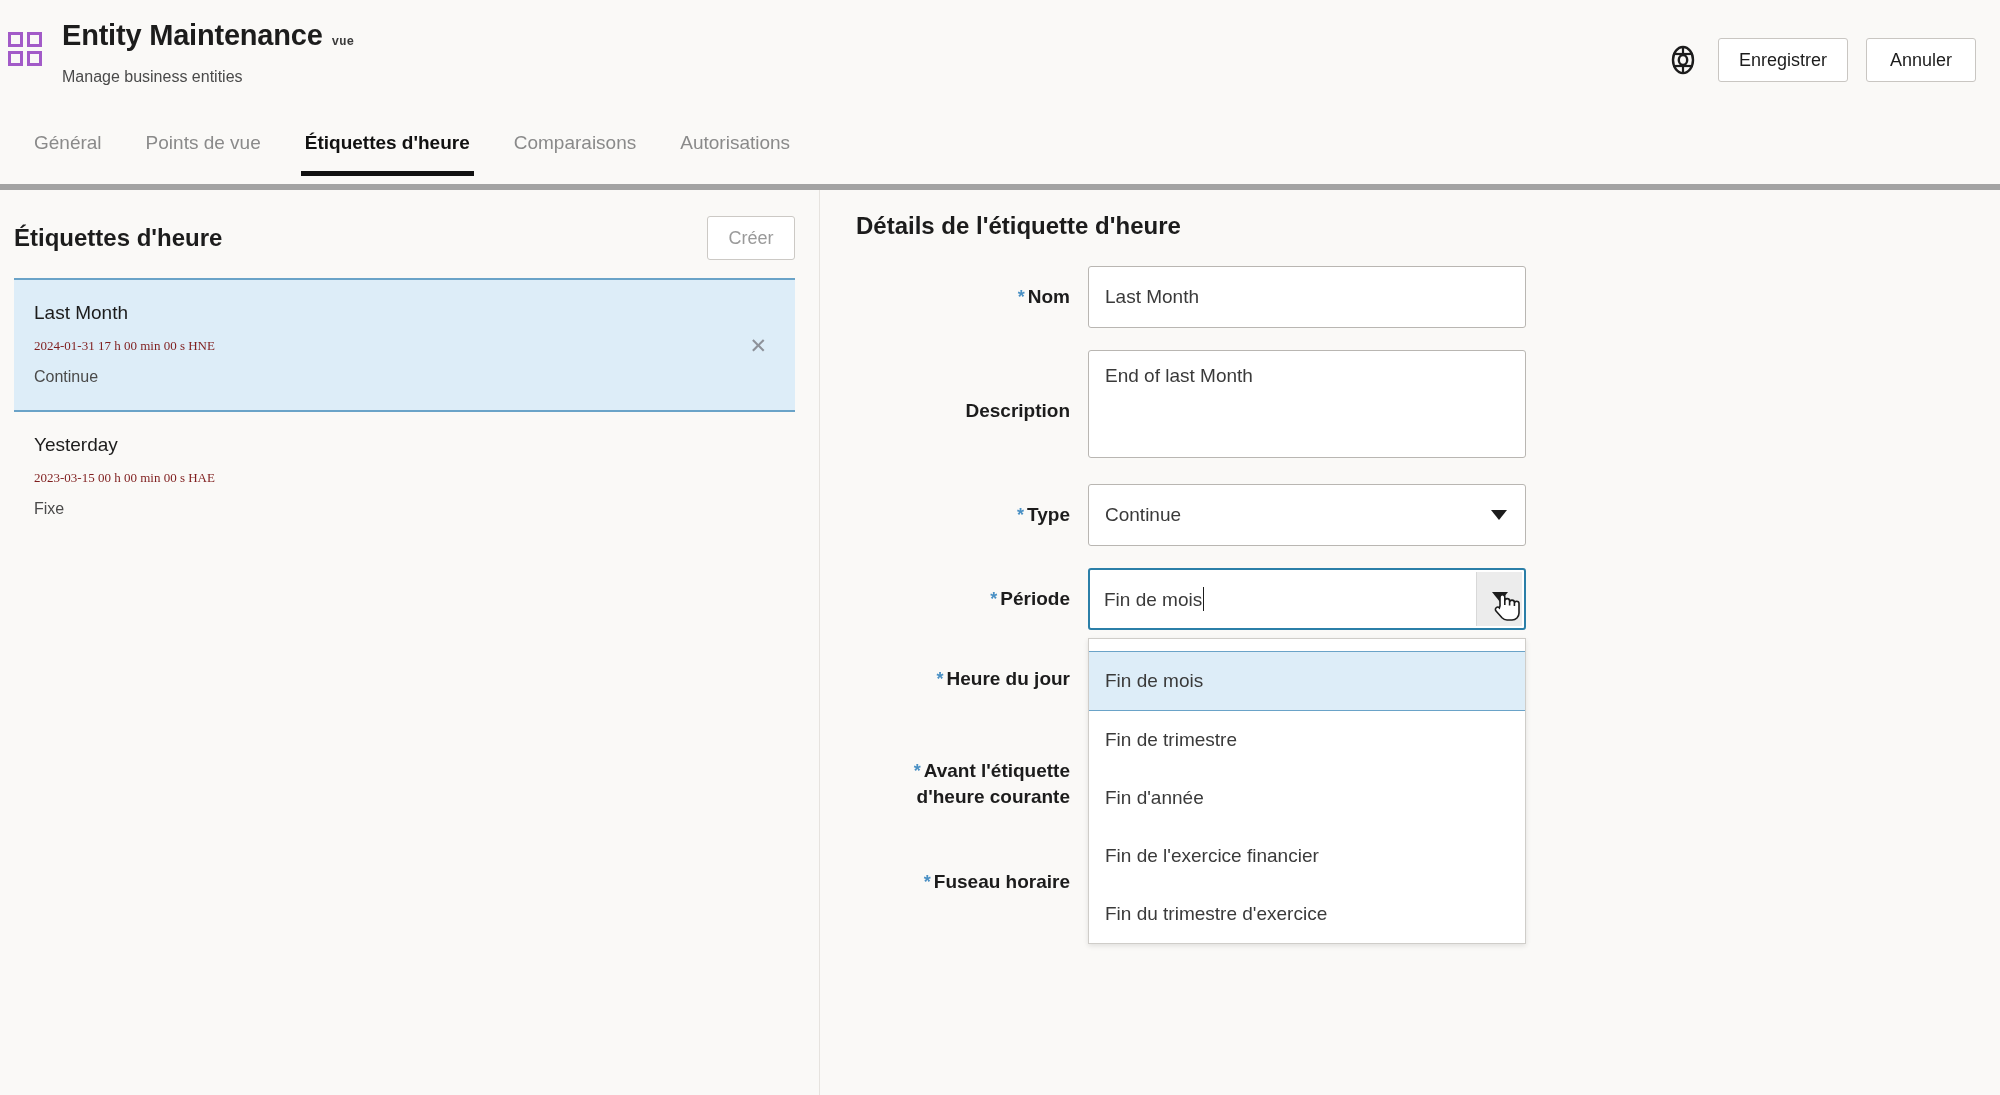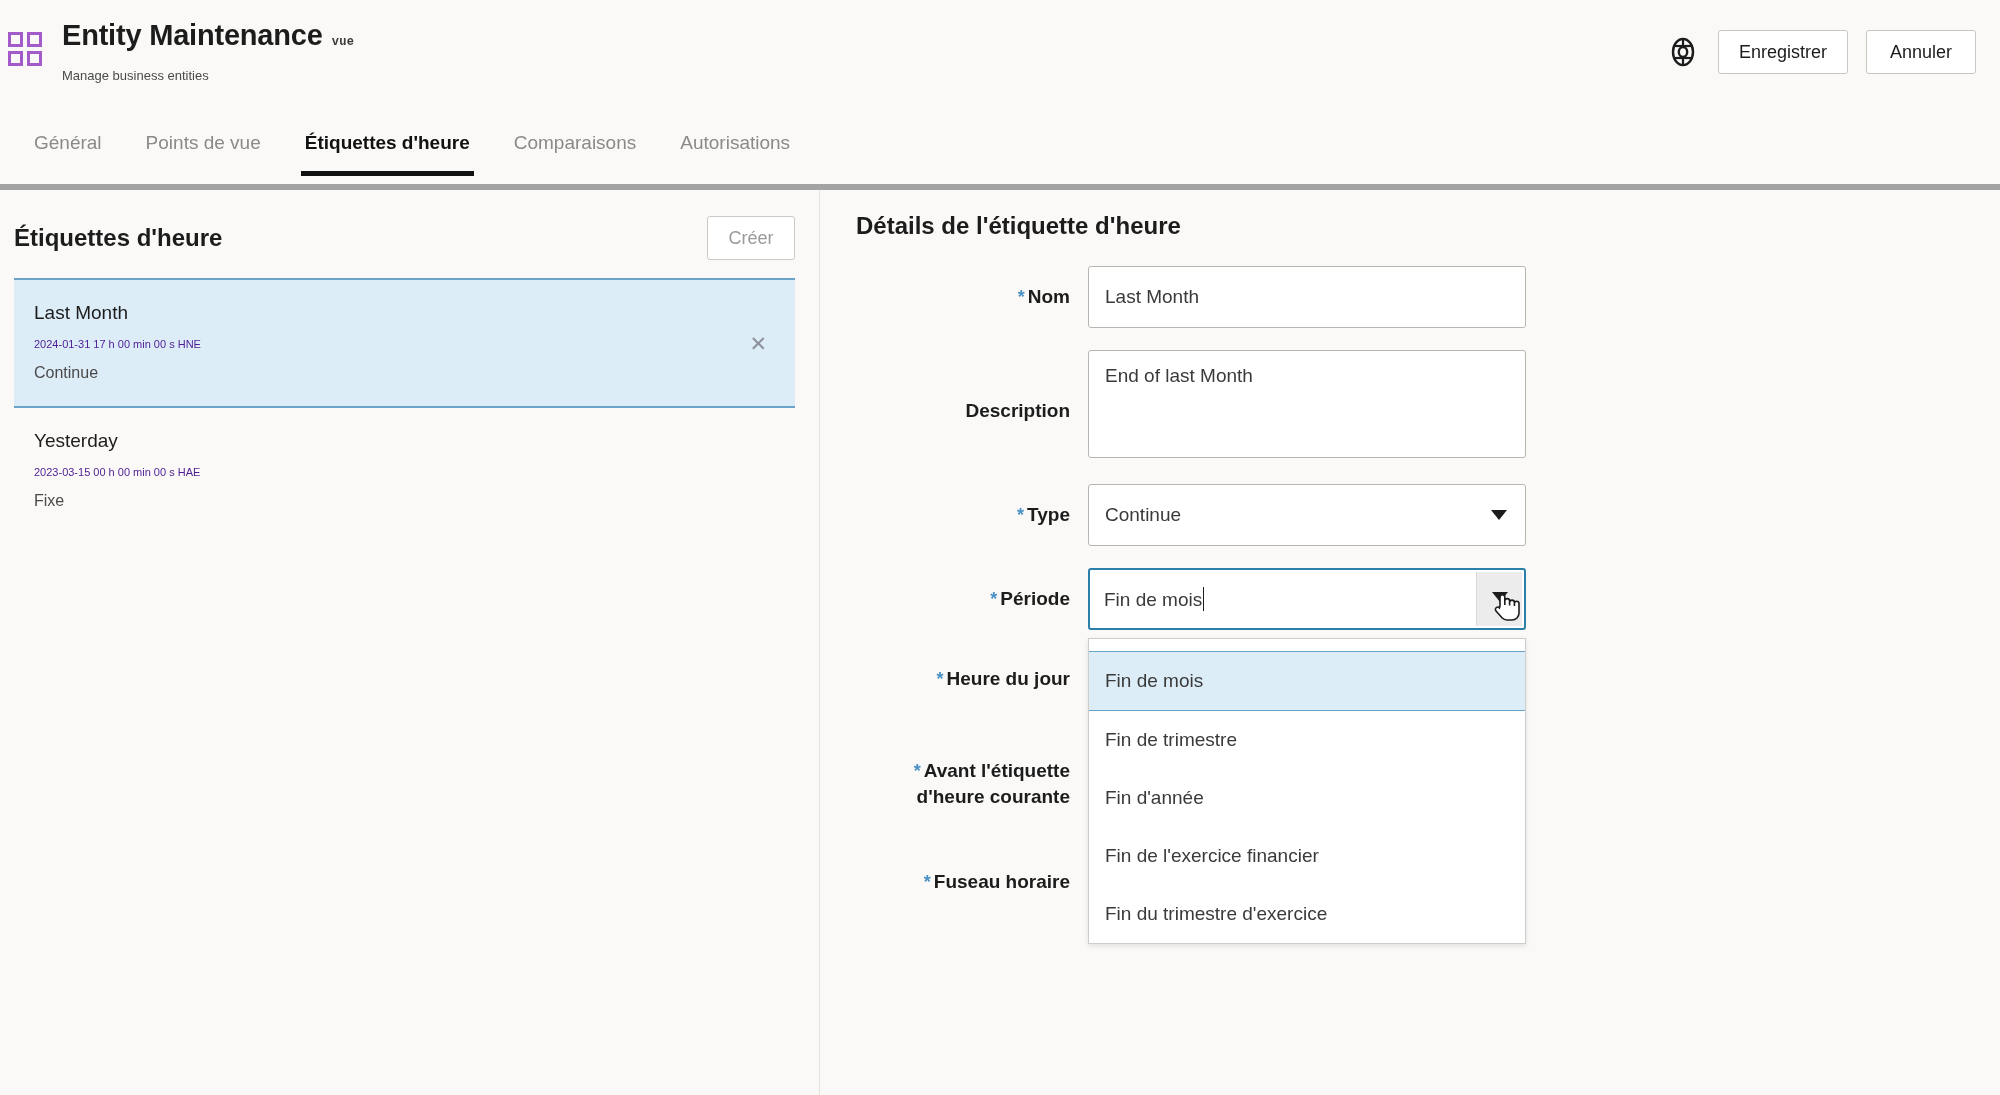--- a/index.html
+++ b/index.html
@@ -50,27 +50,27 @@
   .app-title-badge {
     font-family: "Liberation Mono", monospace;
     font-size: 12px;
     font-weight: bold;
     color: #3a3a3a;
     letter-spacing: 0.4px;
   }
   .app-subtitle {
     margin-left: 48px;
     margin-top: 12px;
-    font-size: 13px;
+    font-size: 16px;
     color: #4a4a4a;
   }
 
   .header-actions {
     position: absolute;
-    right: 24px; top: 30px;
+    right: 24px; top: 38px;
     display: flex;
     align-items: center;
     gap: 18px;
   }
   .gear-btn {
     width: 34px; height: 34px;
     display: flex; align-items: center; justify-content: center;
     background: none; border: none; cursor: pointer; padding: 0;
   }
   .hdr-btn {
@@ -166,21 +166,21 @@
     position: relative;
     padding: 22px 20px 24px 20px;
     cursor: pointer;
   }
   .tl-item.selected {
     background: #ddedf8;
     border-top: 2px solid #6aa3c8;
     border-bottom: 2px solid #6aa3c8;
   }
   .tl-name { font-size: 19px; color: #1c1c1c; margin-bottom: 14px; }
-  .tl-date { font-size: 11px; color: #4c1d95; margin-bottom: 14px; }
+  .tl-date { font-size: 13px; color: #7f1d1d; margin-bottom: 14px; font-family: Liberation Serif, serif; }
   .tl-type { font-size: 16px; color: #4a4a4a; }
   .tl-close {
     position: absolute;
     right: 28px; top: 50%;
     transform: translateY(-50%);
     font-size: 21px;
     color: #8d9199;
     line-height: 1;
     cursor: pointer;
   }

